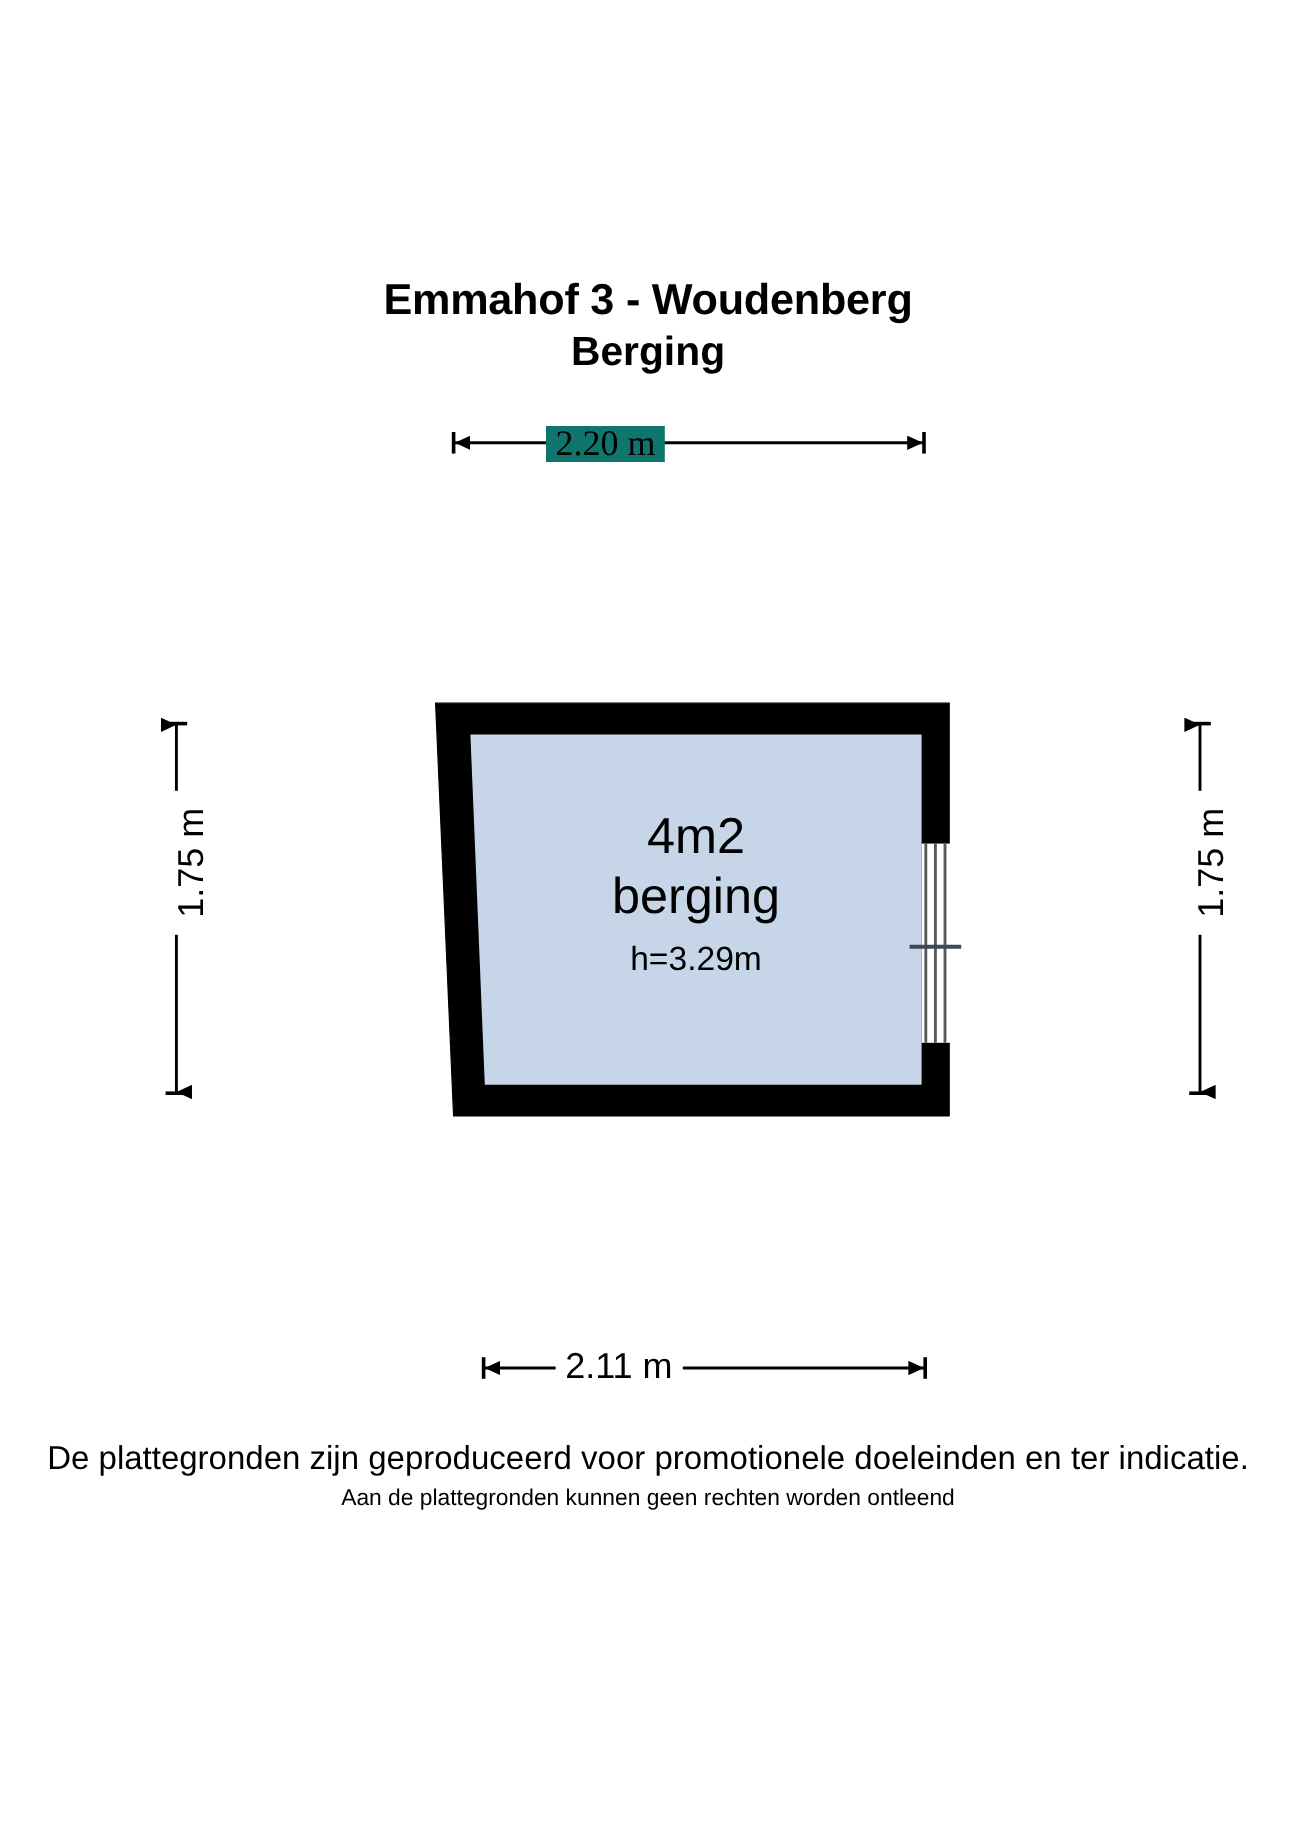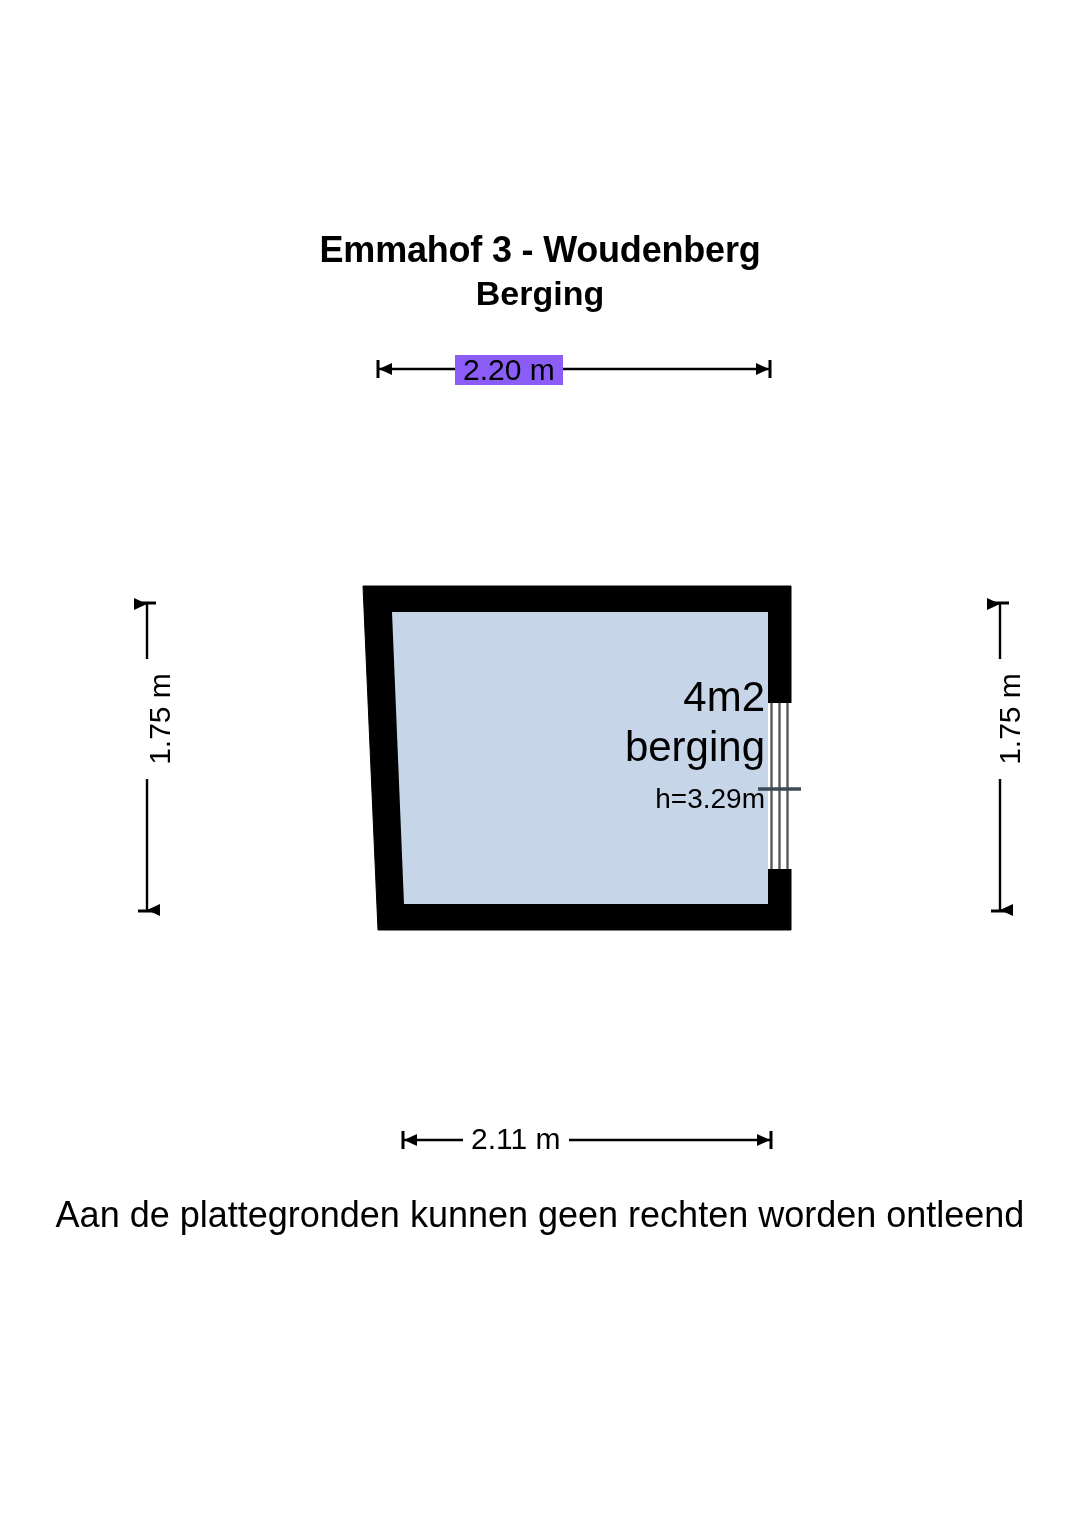--- a/index.html
+++ b/index.html
@@ -50,22 +50,23 @@
   .dim-label {
     font-size: 30px;
     font-weight: normal;
     line-height: 30px;
     white-space: nowrap;
   }
   .dim-top {
     position: absolute;
     left: 455px;
     top: 355px;
-    background: #8b5cf6;
+    background: #0f766e;
     padding: 0 8px;
+    font-family: Liberation Serif, serif;
   }
   .dim-bottom {
     position: absolute;
     left: 463px;
     top: 1124px;
     background: #ffffff;
     padding: 0 8px;
     text-align: right;
   }
   .dim-left {
@@ -90,21 +91,21 @@
     background: #ffffff;
     padding: 4px 0;
   }
 
   
   .room-labels {
     position: absolute;
     left: 395px;
     top: 672px;
     width: 370px;
-    text-align: right;
+    text-align: center;
     pointer-events: none;
   }
   .room-area {
     font-size: 42px;
     line-height: 50px;
     white-space: nowrap;
   }
   .room-name {
     font-size: 42px;
     line-height: 50px;
@@ -124,21 +125,21 @@
     top: 1198px;
     width: 1080px;
     text-align: center;
   }
   .footer-line {
     font-size: 27px;
     line-height: 34px;
     white-space: nowrap;
   }
   .footer-line.l1 { font-size: 27.5px; }
-  .footer-line.l2 { font-size: 36px; }
+  .footer-line.l2 { font-size: 19px; }
   .footer-line.l3 { font-size: 27px; }
 
   svg.overlay {
     position: absolute;
     left: 0; top: 0;
     width: 1080px;
     height: 1527px;
     overflow: visible;
   }
 </style>
@@ -215,16 +216,17 @@
   <div class="dim-label dim-left">1.75 m</div>
   <div class="dim-label dim-right">1.75 m</div>
 
   <div class="room-labels">
     <div class="room-area">4m2</div>
     <div class="room-name">berging</div>
     <div class="room-height">h=3.29m</div>
   </div>
 
   <div class="footer">
+    <div class="footer-line l1">De plattegronden zijn geproduceerd voor promotionele doeleinden en ter indicatie.</div>
     <div class="footer-line l2">Aan de plattegronden kunnen geen rechten worden ontleend</div>
   </div>
 
 </div>
 
 </body></html>

